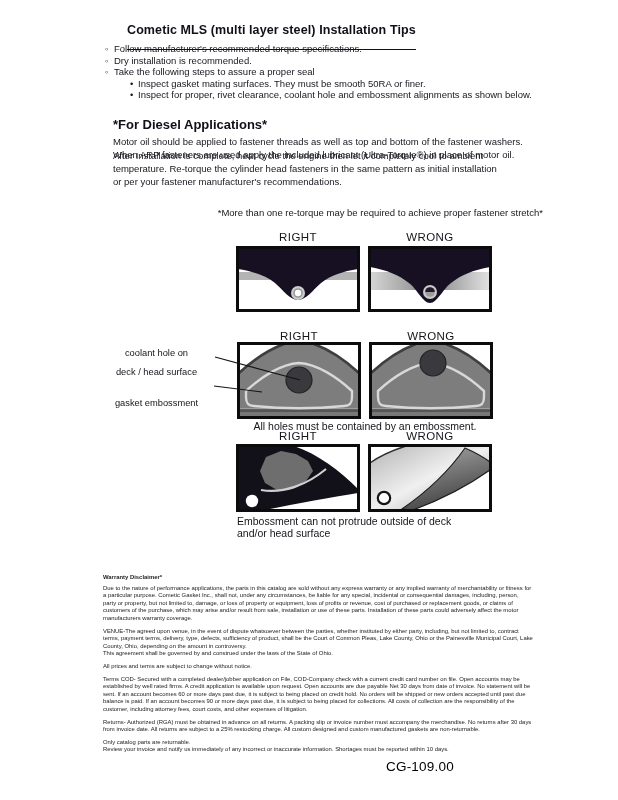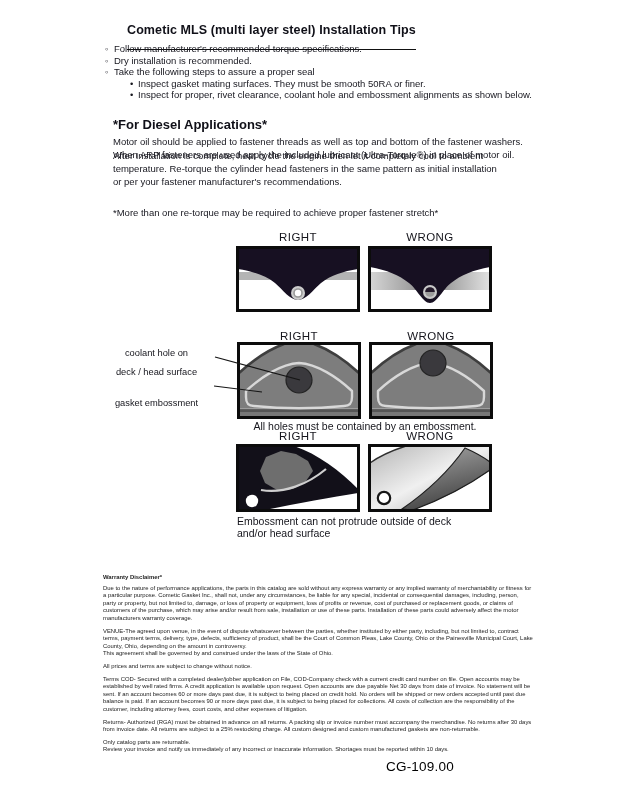--- a/index.html
+++ b/index.html
@@ -19,21 +19,21 @@
   
   #bullets{left:105px;top:43px;font-size:9.5px;line-height:11.5px;color:#17171f;}
   .b{display:flex;}
   .b .m{width:9px;flex:0 0 9px;text-align:left;}
   .b.l2{padding-left:25px;}
   .b .m2{width:8px;flex:0 0 8px;}
 
   
   #diesel-h{left:113px;top:117px;font-size:13px;font-weight:bold;color:#101018;}
   .dpar{left:113px;width:430px;font-size:9.5px;line-height:13px;color:#17171f;}
-  #dp1{top:135px;} #dp2{top:149px;} #dp3{top:206px;}
+  #dp1{top:135px;} #dp2{top:149px;} #dp3{top:206px;text-align:right;}
 
   
   .rw{width:124px;text-align:center;font-size:11.5px;letter-spacing:.4px;color:#15151c;}
   .cap{font-size:10.5px;line-height:12px;color:#15151c;}
   .panel{width:124px;}
   .panel svg{display:block;width:100%;height:100%;}
 
   
   #r1-right-label,#r1-wrong-label{top:231px;}
   #r1-right-label{left:236px;} #r1-wrong-label{left:368px;}

